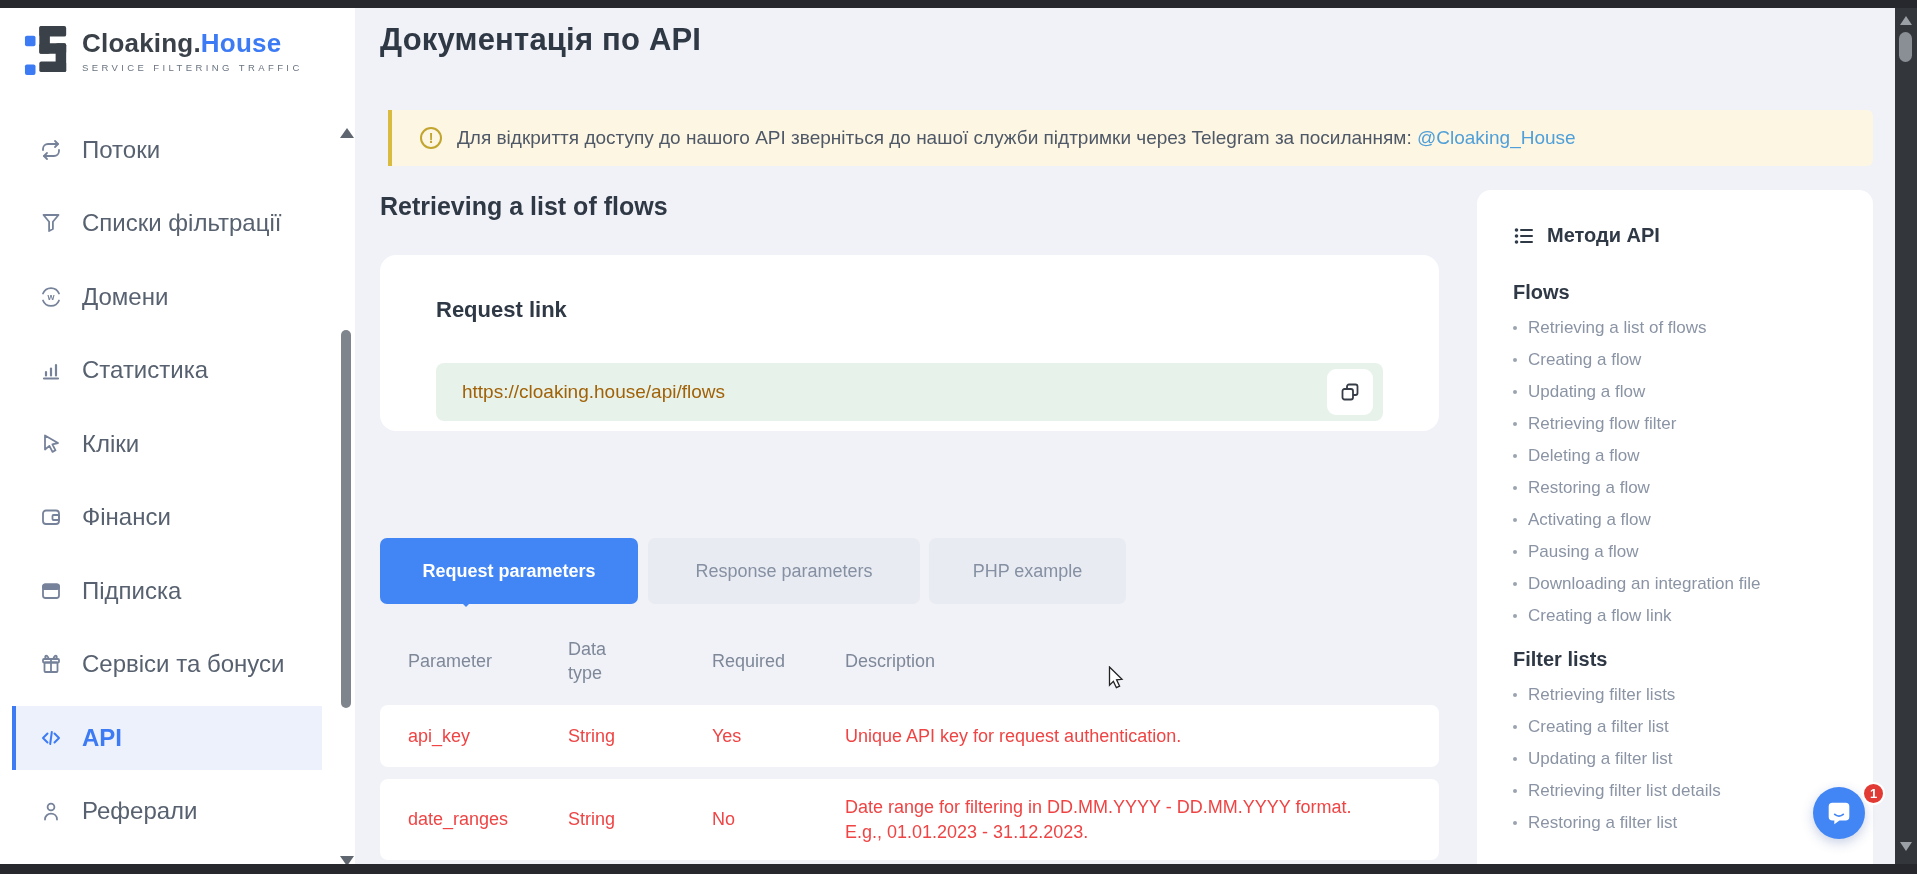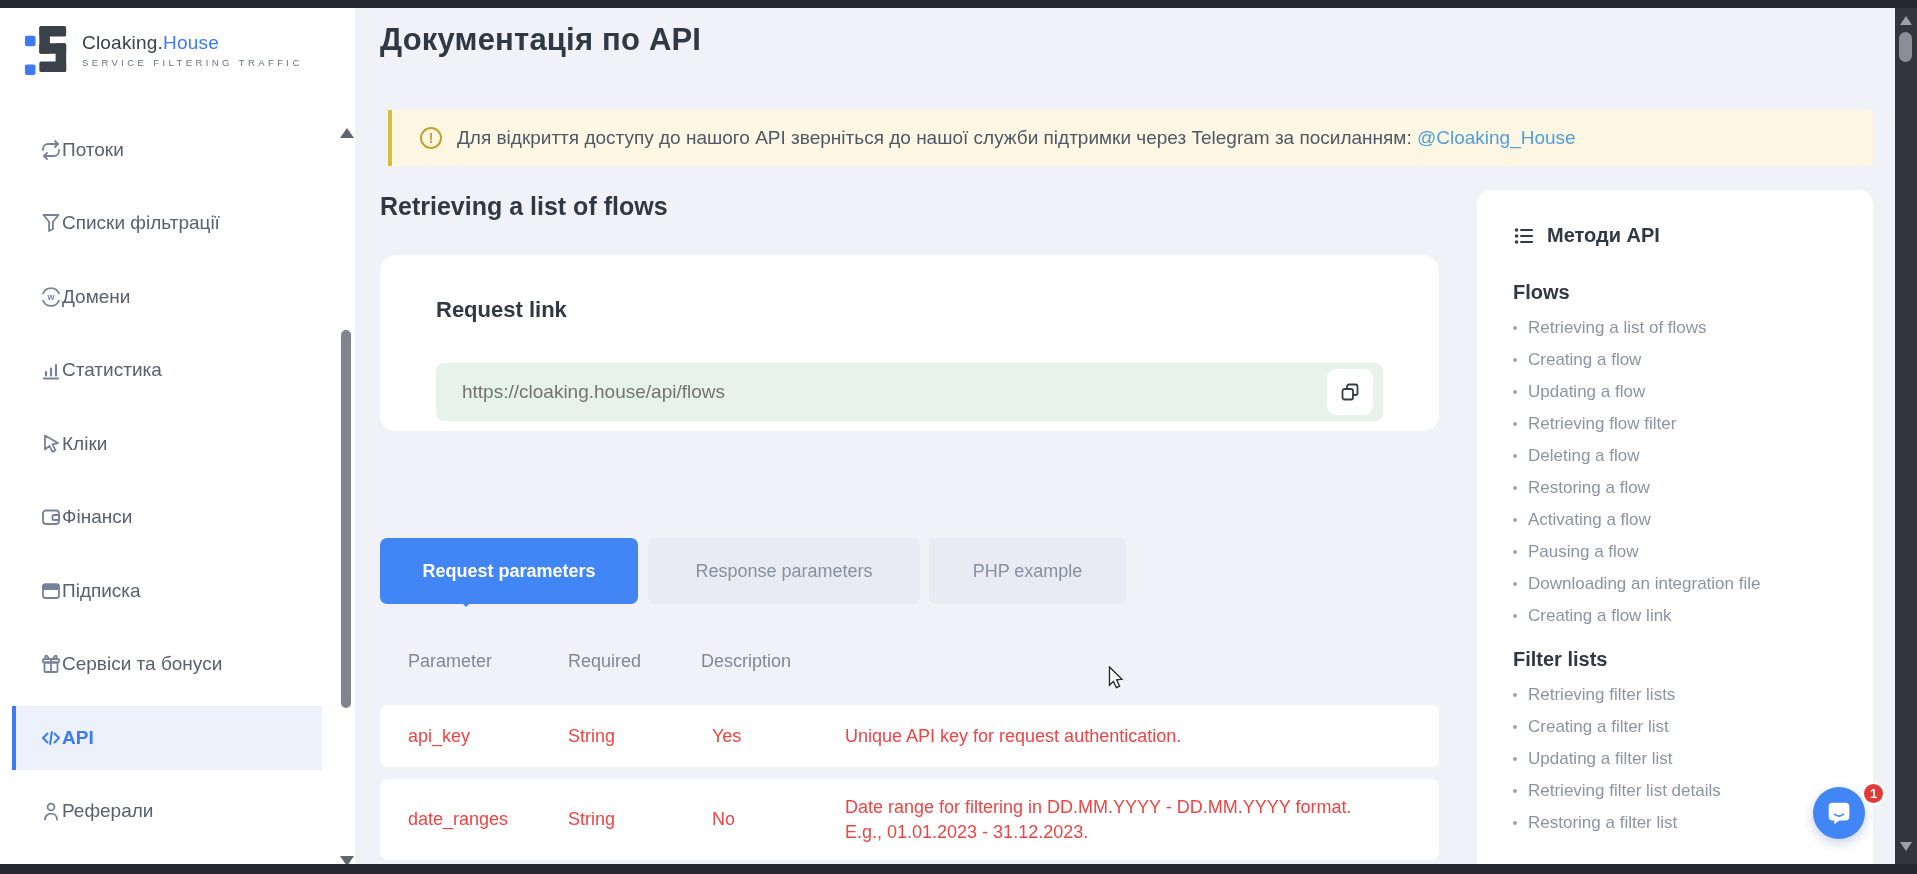--- a/index.html
+++ b/index.html
@@ -12,45 +12,45 @@
   .strip-top{position:absolute;left:0;top:0;width:1917px;height:8px;background:#26282d;z-index:60}
   .strip-bottom{position:absolute;left:0;top:864px;width:1917px;height:10px;background:#26282d;z-index:60}
   .win-scroll{position:absolute;left:1895px;top:8px;width:22px;height:856px;background:#33363b;z-index:55}
   .ws-up{position:absolute;left:5px;top:8px;width:0;height:0;border-left:6px solid transparent;border-right:6px solid transparent;border-bottom:9px solid #9ba0a6}
   .ws-thumb{position:absolute;left:4px;top:24px;width:13px;height:30px;border-radius:7px;background:#8a8f96}
   .ws-down{position:absolute;left:5px;top:834px;width:0;height:0;border-left:6px solid transparent;border-right:6px solid transparent;border-top:9px solid #9ba0a6}
 
   
   .sidebar{position:absolute;left:0;top:8px;width:355px;height:856px;background:#ffffff;z-index:10}
   .logo{position:absolute;left:24px;top:16px;display:flex;align-items:center;gap:12px;cursor:pointer}
-  .logo-text .brand{font-size:19px;font-weight:400;color:#3a4148;letter-spacing:.2px}
+  .logo-text .brand{font-size:26px;font-weight:700;color:#3a4148;letter-spacing:.2px}
   .logo-text .brand .accent{color:#3d7bf5}
   .logo-text .tagline{font-size:9.5px;letter-spacing:3.4px;color:#69737f;margin-top:3px}
   .nav-item{position:absolute;left:0;width:355px;height:64px;display:flex;align-items:center;cursor:pointer}
   .nav-item .ico{width:22px;height:22px;margin-left:40px;flex:0 0 22px}
-  .nav-item .lbl{font-size:19px;color:#57616f}
+  .nav-item .lbl{margin-left:20px;font-size:24px;color:#57616f}
   .nav-item.active{left:12px;width:310px;background:#ecf1fc;border-left:4px solid #3d7bf5}
   .nav-item.active .ico{margin-left:24px}
   .nav-item.active .lbl{color:#3d7bf5;font-weight:700}
   .sb-scroll-up{position:absolute;left:340px;top:120px;width:0;height:0;border-left:7px solid transparent;border-right:7px solid transparent;border-bottom:10px solid #5f6670}
   .sb-thumb{position:absolute;left:341px;top:322px;width:10px;height:378px;border-radius:5px;background:#7f858d}
   .sb-scroll-down{position:absolute;left:340px;top:848px;width:0;height:0;border-left:7px solid transparent;border-right:7px solid transparent;border-top:10px solid #5f6670}
 
   
   .page-title{position:absolute;left:380px;top:22px;font-size:31px;font-weight:700;color:#2f3845;letter-spacing:.2px}
   .alert{position:absolute;left:388px;top:110px;width:1485px;height:56px;background:#fdf6e3;border-left:4px solid #d9bc3f;border-radius:0 6px 6px 0;display:flex;align-items:center}
   .alert .info-ico{width:22px;height:22px;margin-left:28px;border:2px solid #c2a52f;border-radius:50%;color:#c2a52f;font-size:14px;font-weight:700;display:flex;align-items:center;justify-content:center;flex:0 0 22px}
   .alert .txt{margin-left:15px;font-size:19px;color:#4e5866}
   .alert a{color:#4f9fd8;text-decoration:none;cursor:pointer}
   .section-title{position:absolute;left:380px;top:192px;font-size:25px;font-weight:700;color:#2f3845}
 
   .request-card{position:absolute;left:380px;top:255px;width:1059px;height:176px;background:#fff;border-radius:16px}
   .request-title{position:absolute;left:56px;top:42px;font-size:22px;font-weight:700;color:#2f3845}
   .url-field{position:absolute;left:56px;top:108px;width:947px;height:58px;background:#e7f2eb;border-radius:8px;display:flex;align-items:center;cursor:text}
-  .url-text{margin-left:26px;font-size:19px;color:#737373}
+  .url-text{margin-left:26px;font-size:19px;color:#a16207}
   .copy-btn{position:absolute;right:10px;top:6px;width:46px;height:46px;background:#fff;border-radius:9px;display:flex;align-items:center;justify-content:center;cursor:pointer;border:none}
 
   .tab{position:absolute;top:538px;height:66px;border:none;border-radius:7px;font-size:18px;font-family:inherit;display:flex;align-items:center;justify-content:center;cursor:pointer}
   .tab-1{left:380px;width:258px;background:#4285f4;color:#fff;font-weight:700}
   .tab-1::after{content:"";position:absolute;left:75px;top:58px;width:0;height:0;border-left:11px solid transparent;border-right:11px solid transparent;border-top:11px solid #4285f4}
   .tab-2{left:648px;width:272px;background:#e9ebf2;color:#8590a2}
   .tab-3{left:929px;width:197px;background:#e9ebf2;color:#8590a2}
 
   .thead{position:absolute;left:380px;top:622px;width:1059px;height:78px;display:flex;align-items:center;padding-left:28px;font-size:18px;color:#7e8899}
   .trow{position:absolute;left:380px;width:1059px;background:#fff;border-radius:8px;display:flex;align-items:center;padding-left:28px;font-size:18px;color:#ef4444}
@@ -234,20 +234,21 @@
       </button>
     </div>
   </section>
 
   <button class="tab tab-1">Request parameters</button>
   <button class="tab tab-2">Response parameters</button>
   <button class="tab tab-3">PHP example</button>
 
   <div class="thead">
     <span class="c1">Parameter</span>
+    <span class="c2"><span class="hwrap">Data type</span></span>
     <span class="c3">Required</span>
     <span class="c4">Description</span>
   </div>
 
   <div class="trow trow-1">
     <span class="c1">api_key</span>
     <span class="c2">String</span>
     <span class="c3">Yes</span>
     <span class="c4">Unique API key for request authentication.</span>
   </div>

